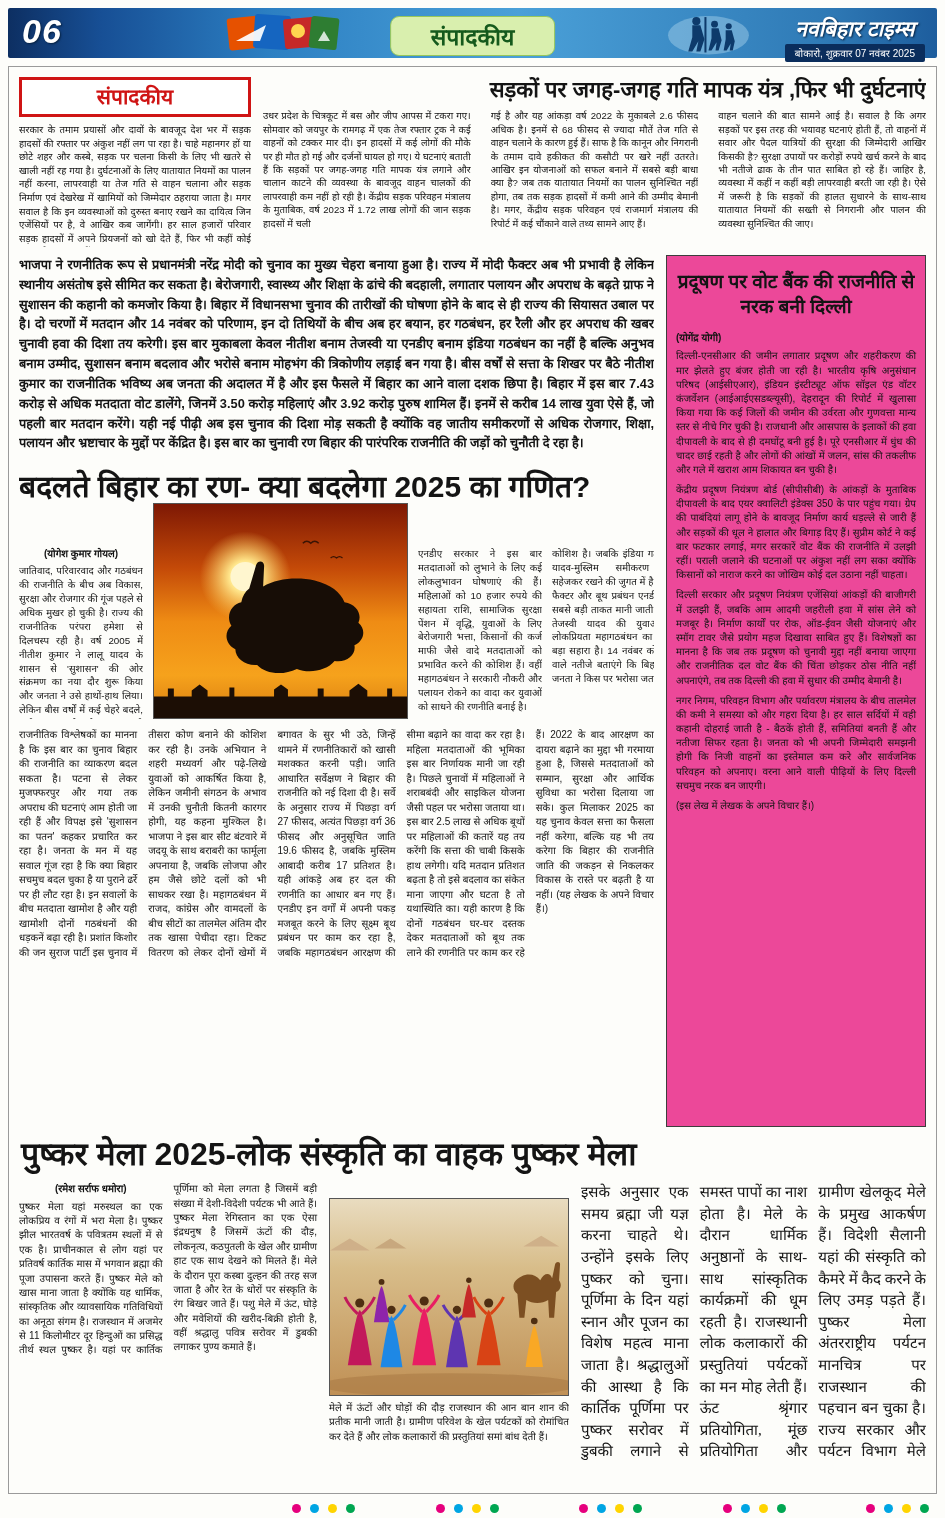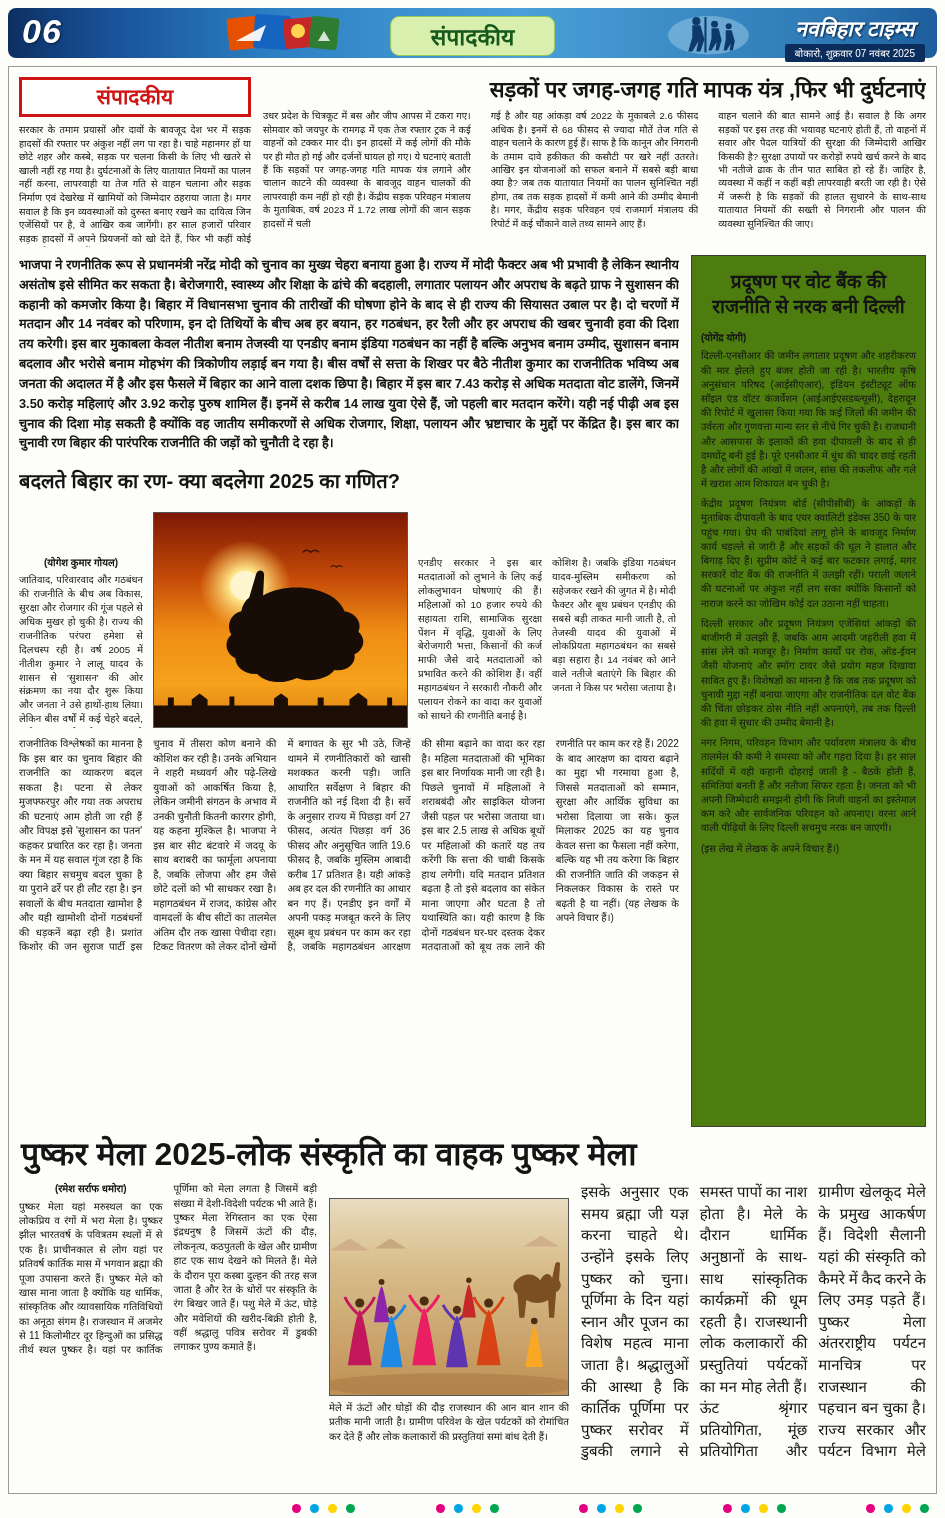--- a/index.html
+++ b/index.html
@@ -6,21 +6,21 @@
   html,body { background:#d9d9d9; }
   .page {
     position:relative; width:945px; height:1518px; margin:0 auto;
     background:#fdfdfa; overflow:hidden; color:#141414;
     font-family:"Liberation Sans","DejaVu Sans",sans-serif;
   }
   
   .masthead {
     position:absolute; top:8px; left:8px; right:8px; height:50px;
     background:linear-gradient(90deg,#0d2f62 0%,#174f95 10%,#2c7fc2 28%,#4aa0d8 55%,#2f7ab6 88%,#1d5d9d 100%);
-    border-radius:8px;
+    border-radius:2px;
   }
   .pageno { position:absolute; left:14px; top:4px; font-size:34px; font-weight:bold; font-style:italic; color:#fff; letter-spacing:1px; text-shadow:1px 1px 2px #06203f; }
   .collage { position:absolute; left:218px; top:3px; width:115px; height:44px; }
   .badge {
     position:absolute; left:50%; top:8px; transform:translateX(-50%);
     background:#d9efae; border:1px solid #97c75a; border-radius:9px;
     padding:3px 40px; color:#155a1c; font-weight:bold; font-size:23px; white-space:nowrap;
   }
   .gandhi { position:absolute; right:185px; top:2px; width:86px; height:46px; }
   .paperbox { position:absolute; right:12px; top:6px; text-align:center; color:#fff; }
@@ -36,30 +36,30 @@
   .ed-block { width:232px; flex:0 0 auto; }
   .red-label { border:3px solid #cf1414; color:#cf1414; background:#fff; font-weight:bold; font-size:21px; text-align:center; padding:2px 0 4px; }
   .ed-body { margin-top:6px; font-size:9.6px; line-height:1.42; text-align:justify; height:124px; overflow:hidden; }
   .speed { flex:1; min-width:0; }
   .speed-headline { font-size:22px; font-weight:bold; text-align:right; line-height:1.15; margin-bottom:7px; }
   .speed-cols { display:flex; gap:20px; height:134px; overflow:hidden; }
   .speed-col { flex:1; font-size:9.6px; line-height:1.4; text-align:justify; overflow:hidden; }
   .rowB { display:flex; gap:12px; height:872px; margin-top:6px; overflow:hidden; }
   .rowB-left { flex:1; min-width:0; overflow:hidden; }
   .lead { font-weight:bold; font-size:12.8px; line-height:1.55; text-align:justify; height:208px; overflow:hidden; }
-  .bihar-headline { font-size:20px; font-weight:bold; line-height:1.1; margin:7px 0 20px; }
+  .bihar-headline { font-size:30px; font-weight:bold; line-height:1.1; margin:7px 0 0; }
   .bihar-top { display:flex; gap:10px; height:216px; overflow:hidden; }
   .bihar-col { width:124px; flex:0 0 auto; font-size:9.8px; line-height:1.42; text-align:justify; overflow:hidden;margin-top:44px; }
   .bihar-author { font-weight:bold; font-size:10px; text-align:center; margin-bottom:3px; }
   .artimg { width:255px; height:216px; flex:0 0 auto; border:1px solid #555; }
   .artimg svg { display:block; width:100%; height:100%; }
   .bihar-bottom-wrap { height:392px; overflow:hidden; margin-top:9px; }
   .bihar-bottom { columns:5; column-gap:11px; font-size:10px; line-height:1.45; text-align:justify; }
   
-  .delhi { width:235px; flex:0 0 auto; border:1.5px solid #3d3d3d; padding:10px 9px; overflow:hidden; background:#4d7c0f; }
+  .delhi { width:260px; flex:0 0 auto; border:1.5px solid #3d3d3d; padding:10px 9px; overflow:hidden; background:#ec4899; }
   .delhi-headline { font-size:19px; font-weight:bold; text-align:center; line-height:1.3; margin:4px 0 8px; }
   .delhi-author { font-size:10px; font-weight:bold; margin-bottom:5px;margin-top:11px; }
   .delhi-p { font-size:10px; line-height:1.42; text-align:justify; margin-bottom:6px; }
   
   .rowC { margin-top:8px; }
   .pushkar-headline { font-size:32px; font-weight:bold; line-height:1.1; margin:2px 0 10px 2px; }
   .pushkar-row { display:flex; gap:12px; height:290px; overflow:hidden; }
   .pushkar-left { width:298px; flex:0 0 auto; columns:2; column-gap:11px; font-size:10px; line-height:1.44; text-align:justify; }
   .pushkar-author { font-weight:bold; font-size:10px; text-align:center; margin-bottom:3px; }
   .pushkar-mid { width:240px; flex:0 0 auto;margin-top:16px; }

